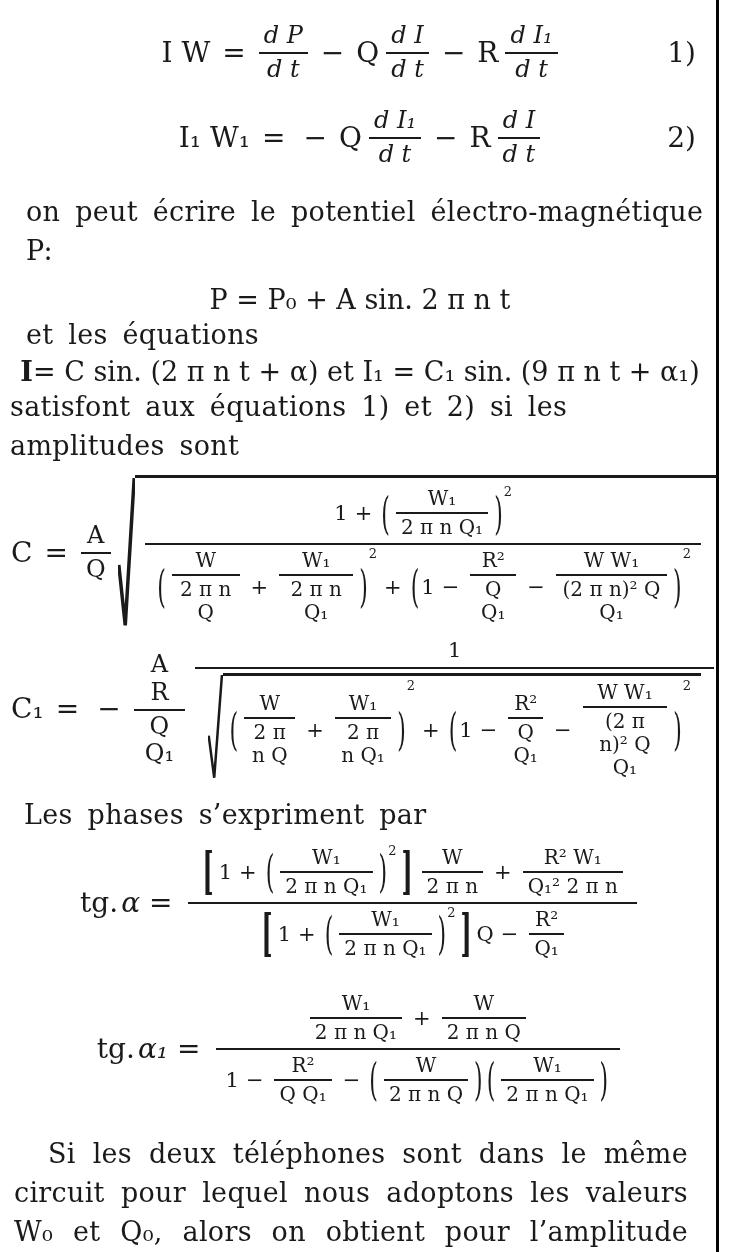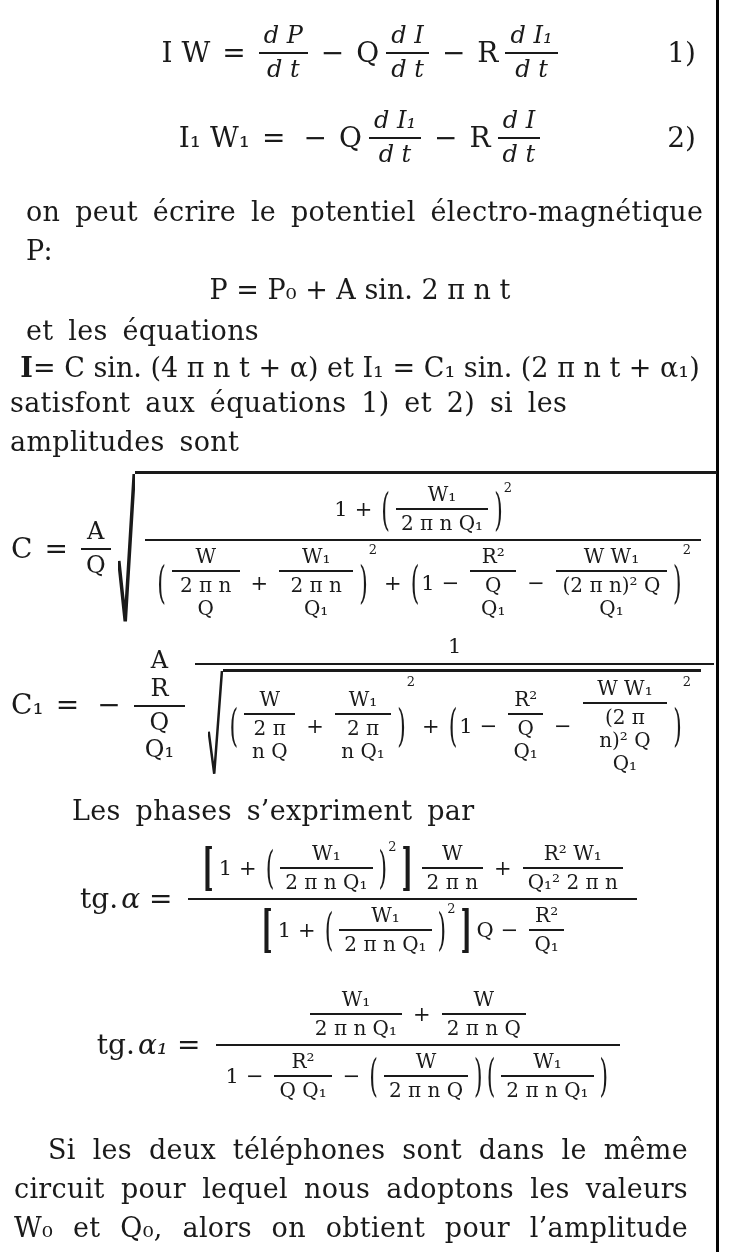--- a/index.html
+++ b/index.html
@@ -33,27 +33,27 @@
   .sqrt{display:inline-flex;align-items:stretch;margin:0 3px;}
   .sqrt .tick{width:20px;align-self:stretch;display:block;}
   .sqrt .tick path{stroke:#1a1a1a;fill:none;vector-effect:non-scaling-stroke;}
   .sqrt .body{display:flex;align-items:center;border-top:3px solid #1a1a1a;padding:5px 10px 2px 4px;}
 
   .eqlabel{position:absolute;right:24px;top:50%;transform:translateY(-50%);font-size:28px;}
 
   .s-eq1{margin-top:10px;}
   .s-eq2{margin-top:24px;}
   .s-p1{margin-top:24px;padding-left:26px;}
-  .s-eqP{margin-top:4px;font-size:27px;}
-  .s-p2{margin-top:6px;padding-left:26px;}
+  .s-eqP{margin-top:14px;font-size:27px;}
+  .s-p2{padding-left:26px;}
   .s-eqI{margin-top:2px;font-size:27px;}
   .s-p3{padding-left:10px;}
   .s-C{margin-top:10px;justify-content:flex-start;padding-left:8px;}
   .s-C1{margin-top:4px;justify-content:flex-start;padding-left:8px;}
-  .s-p4{margin-top:10px;padding-left:72px;}
+  .s-p4{margin-top:10px;padding-left:24px;}
   .s-tga{margin-top:8px;}
   .s-tga1{margin-top:24px;}
   .s-p5{margin-top:24px;padding:0 32px 0 14px;text-align:justify;text-indent:34px;}
 </style>
 </head>
 <body>
 
 <div class="page">
   <div class="edge"></div>
 
@@ -100,21 +100,21 @@
   <p class="para s-p1">on peut écrire le potentiel électro-magnétique P:</p>
 
   <div class="mrow s-eqP">
     <span>P = P₀ + A sin. 2 π n t</span>
   </div>
 
   <p class="para s-p2">et les équations</p>
 
   <div class="mrow s-eqI">
     <span class="bold">I</span>
-      <span> = C sin. (4 π n t + α) et I₁ = C₁ sin. (2 π n t + α₁)</span>
+      <span> = C sin. (2 π n t + α) et I₁ = C₁ sin. (9 π n t + α₁)</span>
   </div>
 
   <p class="para s-p3">satisfont aux équations 1) et 2) si les amplitudes sont</p>
 
   <div class="mrow s-C">
     <span class="sym">C</span>
     <span class="op">=</span>
     <span class="frac f24">
       <span class="num">A</span>
       <span class="den">Q</span>

